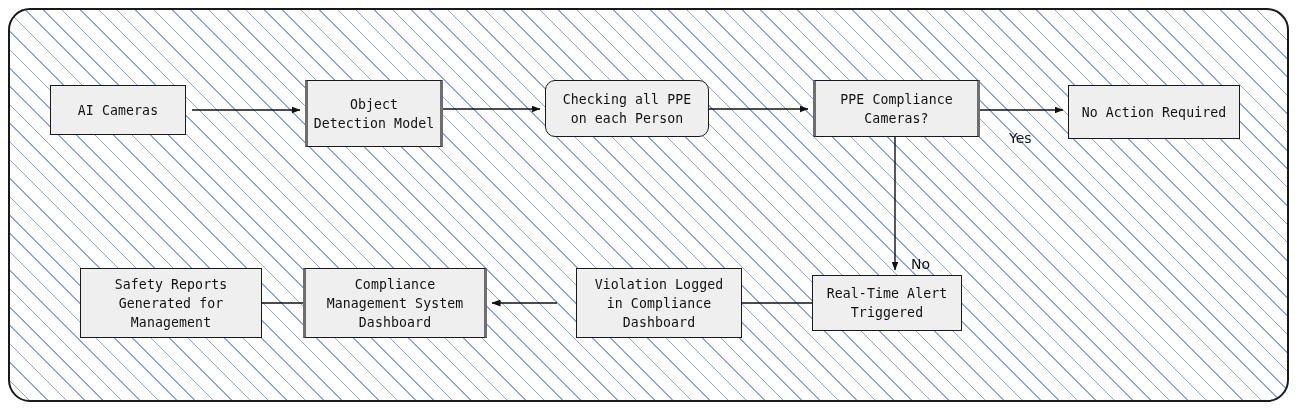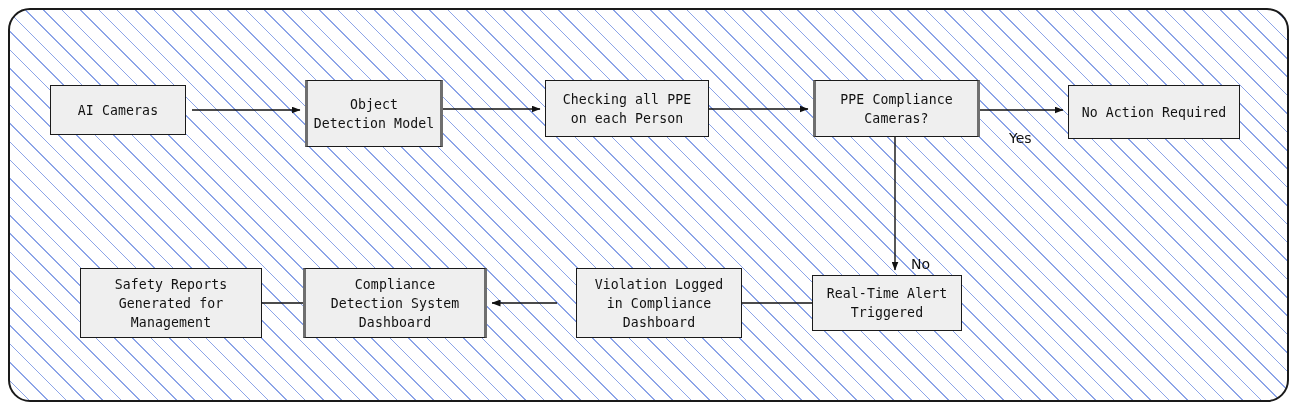--- a/index.html
+++ b/index.html
@@ -93,32 +93,32 @@
           <polyline points="885,127 885,260" fill="none" stroke="#111111" stroke-width="1.4" marker-end="url(#arrowhead)"></polyline>
           <polyline points="802,293 718,293" fill="none" stroke="#111111" stroke-width="1.4" marker-end="url(#arrowhead)"></polyline>
           <polyline points="547,293 482,293" fill="none" stroke="#111111" stroke-width="1.4" marker-end="url(#arrowhead)"></polyline>
           <polyline points="293,293 227,293" fill="none" stroke="#111111" stroke-width="1.4" marker-end="url(#arrowhead)"></polyline>
         </g>
     </svg>
     <div id="node-layer">
         <div class="node" style="left: 40px; top: 75px; width: 136px; height: 50px; background: rgb(239, 239, 239);">AI Cameras</div>
         <div class="node side-accent" style="left: 295px; top: 70px; width: 138px; height: 67px; background: rgb(239, 239, 239);">Object
 Detection Model</div>
-        <div class="node" style="left: 535px; top: 70px; width: 164px; height: 57px; background: rgb(239, 239, 239);">Checking all PPE
+        <div class="node" style="left: 535px; top: 70px; width: 164px; height: 57px; background: rgb(239, 239, 239); border-radius: 10px;">Checking all PPE
 on each Person</div>
         <div class="node side-accent" style="left: 803px; top: 70px; width: 167px; height: 57px; background: rgb(239, 239, 239);">PPE Compliance
 Cameras?</div>
         <div class="node" style="left: 1058px; top: 75px; width: 172px; height: 54px; background: rgb(239, 239, 239);">No Action Required</div>
         <div class="node" style="left: 802px; top: 265px; width: 150px; height: 56px; background: rgb(239, 239, 239);">Real-Time Alert
 Triggered</div>
         <div class="node" style="left: 547px; top: 258px; width: 166px; height: 70px; background: rgb(239, 239, 239); margin-left: 19px;">Violation Logged
 in Compliance
 Dashboard</div>
         <div class="node side-accent" style="left: 293px; top: 258px; width: 184px; height: 70px; background: rgb(239, 239, 239);">Compliance
-Detection System
+Management System
 Dashboard</div>
         <div class="node" style="left: 40px; top: 258px; width: 182px; height: 70px; background: rgb(239, 239, 239); margin-left: 30px;">Safety Reports
 Generated for
 Management</div>
       </div>
     <div id="label-layer">
         <div class="edge-label" style="left: 999px; top: 74px;">Yes</div>
         <div class="edge-label" style="left: 901px; top: 200px;">No</div>
       </div>
   </div>

